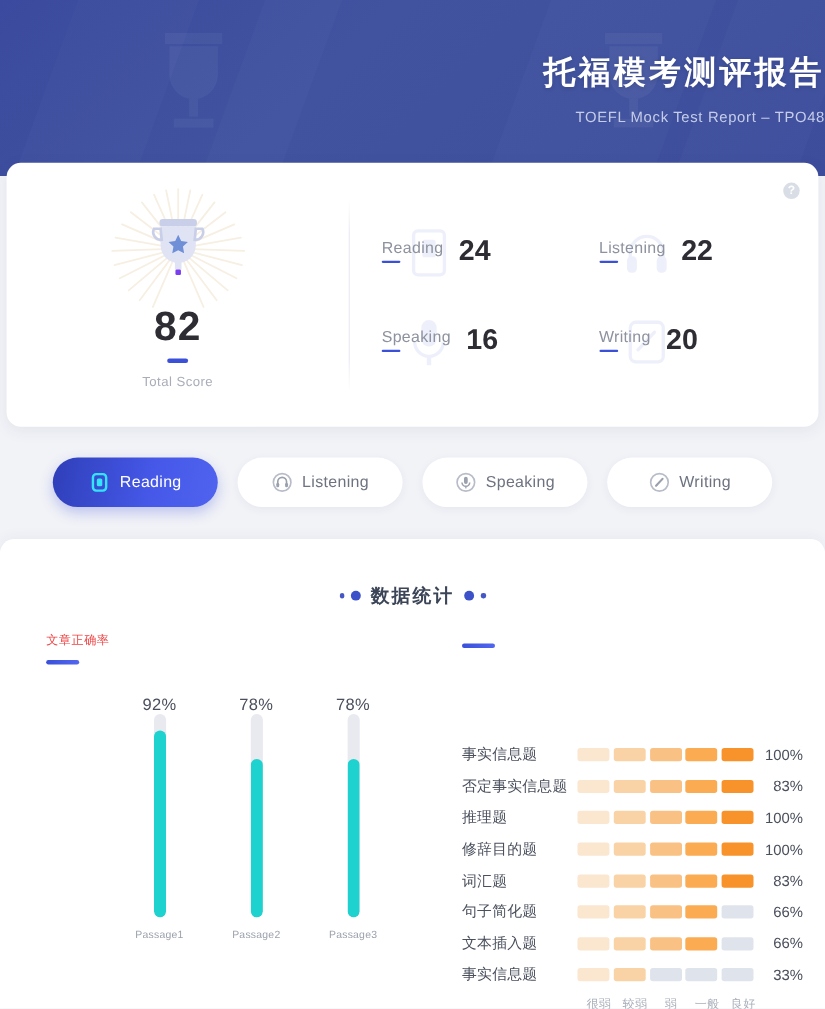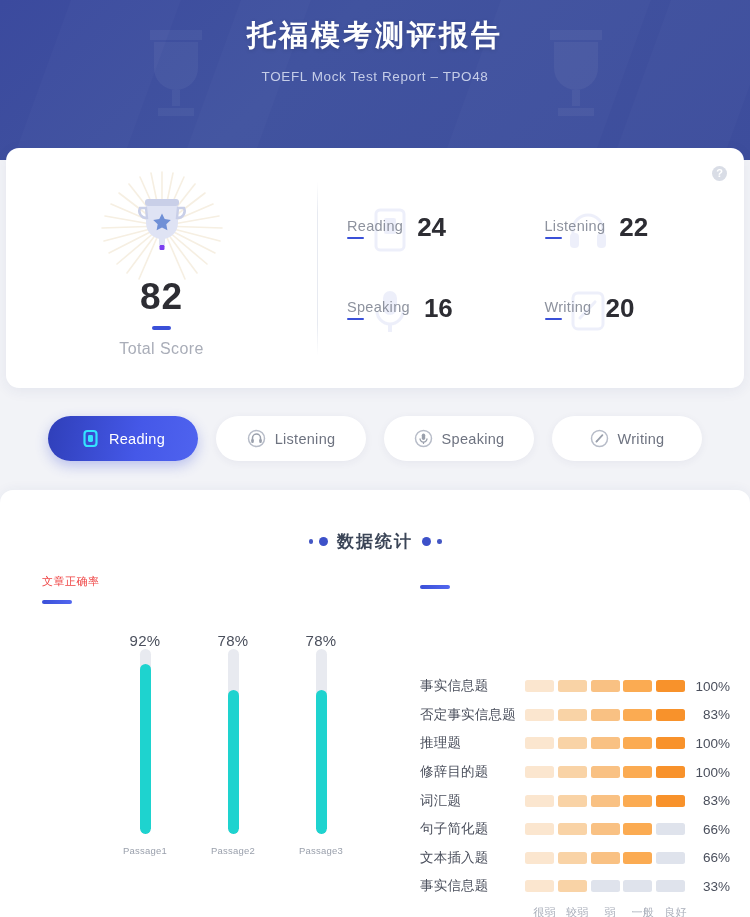--- a/index.html
+++ b/index.html
@@ -40,22 +40,22 @@
   .hx-trophy {
     position: absolute;
     top: 18px;
     width: 92px;
     height: 105px;
     opacity: .09;
   }
   .header-inner {
     position: relative;
     z-index: 3;
-    text-align: center;
-    padding-top: 16px;
+    text-align: right;
+    padding-top: 46px;
   }
   .header-title {
     color: #ffffff;
     font-size: 29px;
     font-weight: bold;
     letter-spacing: 3px;
     text-shadow: 0 1px 4px rgba(0,0,0,.15);
   }
   .header-sub {
     margin-top: 13px;
@@ -131,21 +131,21 @@
     margin-top: -4px;
   }
   .total-dash {
     width: 19px;
     height: 3.5px;
     border-radius: 2px;
     background: #3a50d8;
     margin: 11px 0 10px;
   }
   .total-label {
-    font-size: 16px;
+    font-size: 12px;
     color: #a9adb8;
     letter-spacing: .4px;
     text-align: right;
   }
 
   
   .sections-grid {
     position: absolute;
     left: 311px;
     top: 0;

